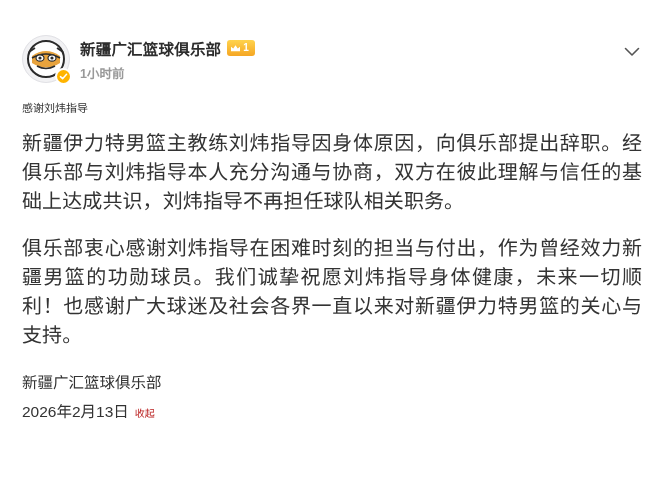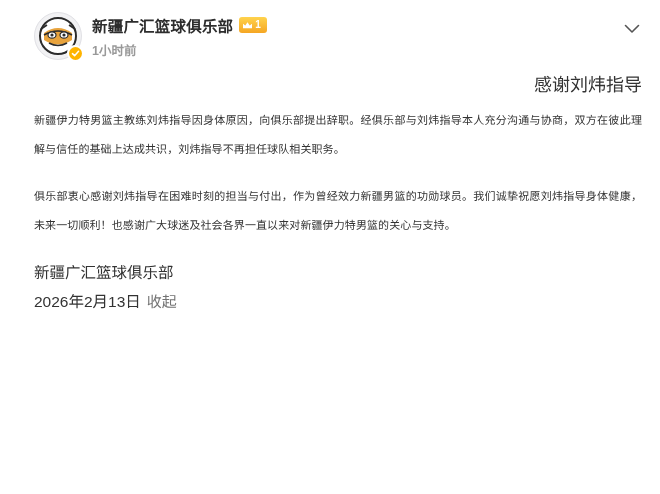--- a/index.html
+++ b/index.html
@@ -12,21 +12,22 @@
     background: #ffffff;
     font-family: "Liberation Sans", sans-serif;
     color: #333333;
     overflow: hidden;
   }
   .post {
     position: relative;
     width: 660px;
     height: 444px;
     box-sizing: border-box;
-    padding: 12px 18px 0 34px;
+    padding: 12px 18px 0 22px;
+    margin-top: 23px;
   }
   
   .header {
     display: flex;
     align-items: flex-start;
     height: 52px;
   }
   .avatar-wrap {
     position: relative;
     width: 48px;
@@ -114,52 +115,51 @@
     padding: 2px 2px 2px 10px;
     cursor: pointer;
   }
 
   
   .content {
     padding-left: 0;
     margin-top: 8px;
   }
   .post-title {
-    font-size: 18px;
+    font-size: 11px;
     color: #333333;
     line-height: 26px;
     margin: 0 0 8px 0;
     font-weight: normal;
-    text-align: right;
   }
   .para {
-    font-size: 11px;
+    font-size: 20px;
     line-height: 29px;
     color: #333333;
     margin: 0 0 18px 0;
     text-align: justify;
     letter-spacing: 0.1px;
   }
   .sign {
     font-size: 15.5px;
     line-height: 29px;
     color: #333333;
     margin: 0;
   }
   .date-row {
     font-size: 15.5px;
     line-height: 29px;
     color: #333333;
     margin: 0;
   }
   .collapse-link {
-    color: #737373;
+    color: #b91c1c;
     cursor: pointer;
     margin-left: 6px;
-    font-size: 15px;
+    font-size: 10px;
   }
 </style>
 </head>
 <body>
 
 <div class="post">
 
   <div class="header">
 
     <div class="avatar-wrap">

